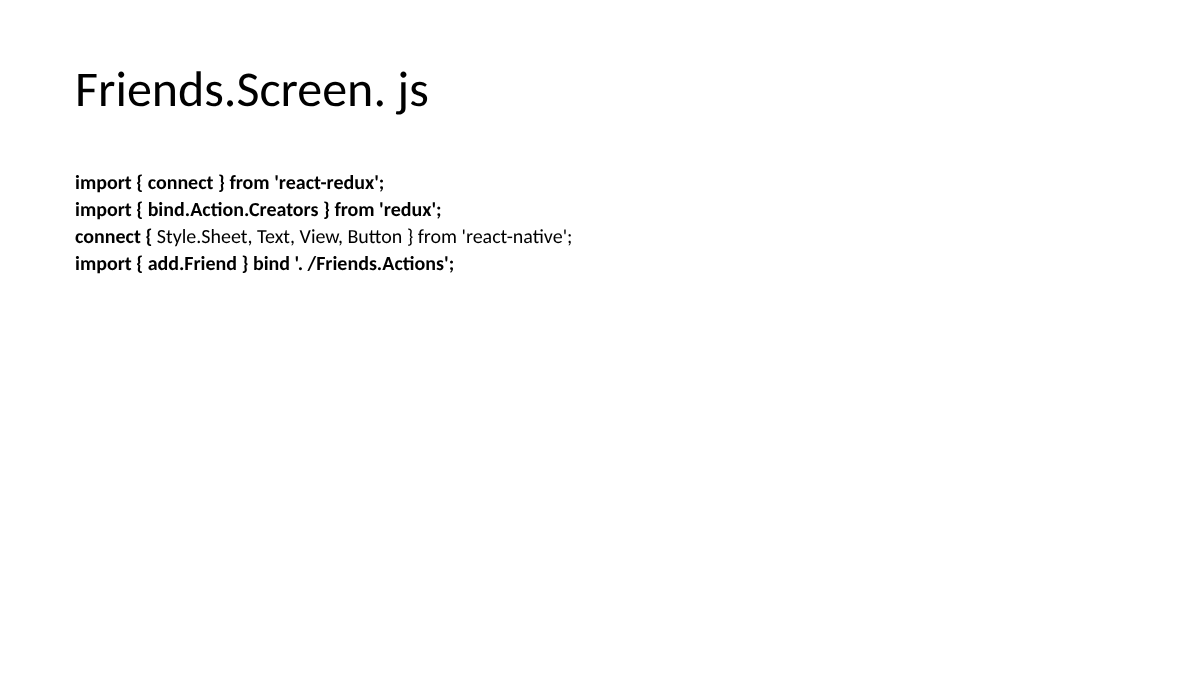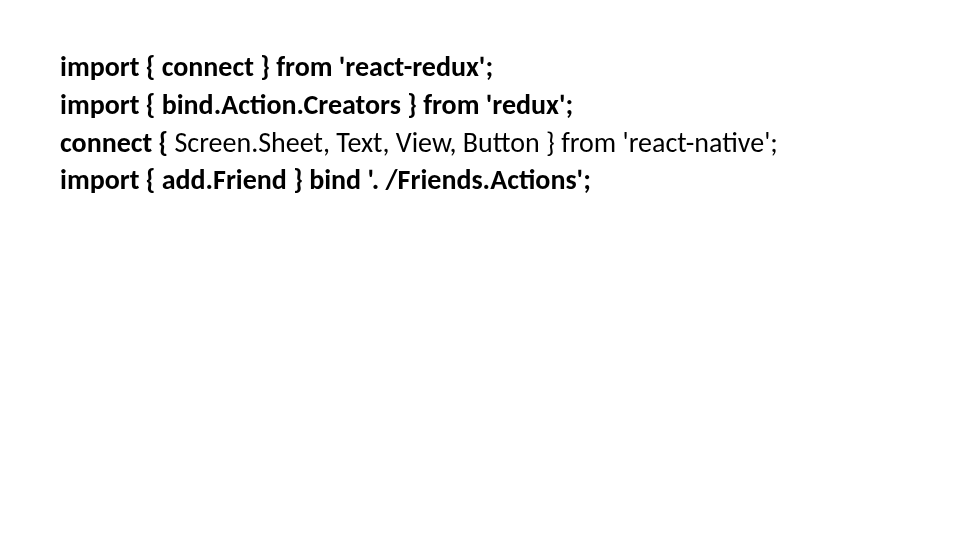--- a/index.html
+++ b/index.html
@@ -15,40 +15,41 @@
     box-sizing: border-box;
     padding: 48px 60px 0 60px;
   }
   .title {
     font-size: 40px;
     font-weight: 400;
     margin: 0 0 40px 0;
     line-height: 1.2;
   }
   .code-block {
-    font-size: 28px;
+    font-size: 16px;
     line-height: 1.35;
   }
   .code-line {
     display: block;
   }
   .b { font-weight: 700; }
 </style>
 </head>
 <body>
 
 <div class="slide">
+  <h1 class="title">Friends.Screen. js</h1>
 
   <div class="code-block">
     <span class="code-line">
       <span class="b">import { connect } from 'react-redux';</span>
     </span>
     <span class="code-line">
       <span class="b">import { bind.Action.Creators } from 'redux';</span>
     </span>
     <span class="code-line">
-      <span class="b">connect { </span><span>Screen.Sheet, Text, View, Button } from 'react-native';</span>
+      <span class="b">connect { </span><span>Style.Sheet, Text, View, Button } from 'react-native';</span>
     </span>
     <span class="code-line">
       <span class="b">import { add.Friend } bind '. /Friends.Actions';</span>
     </span>
   </div>
 </div>
 
 </body></html>

